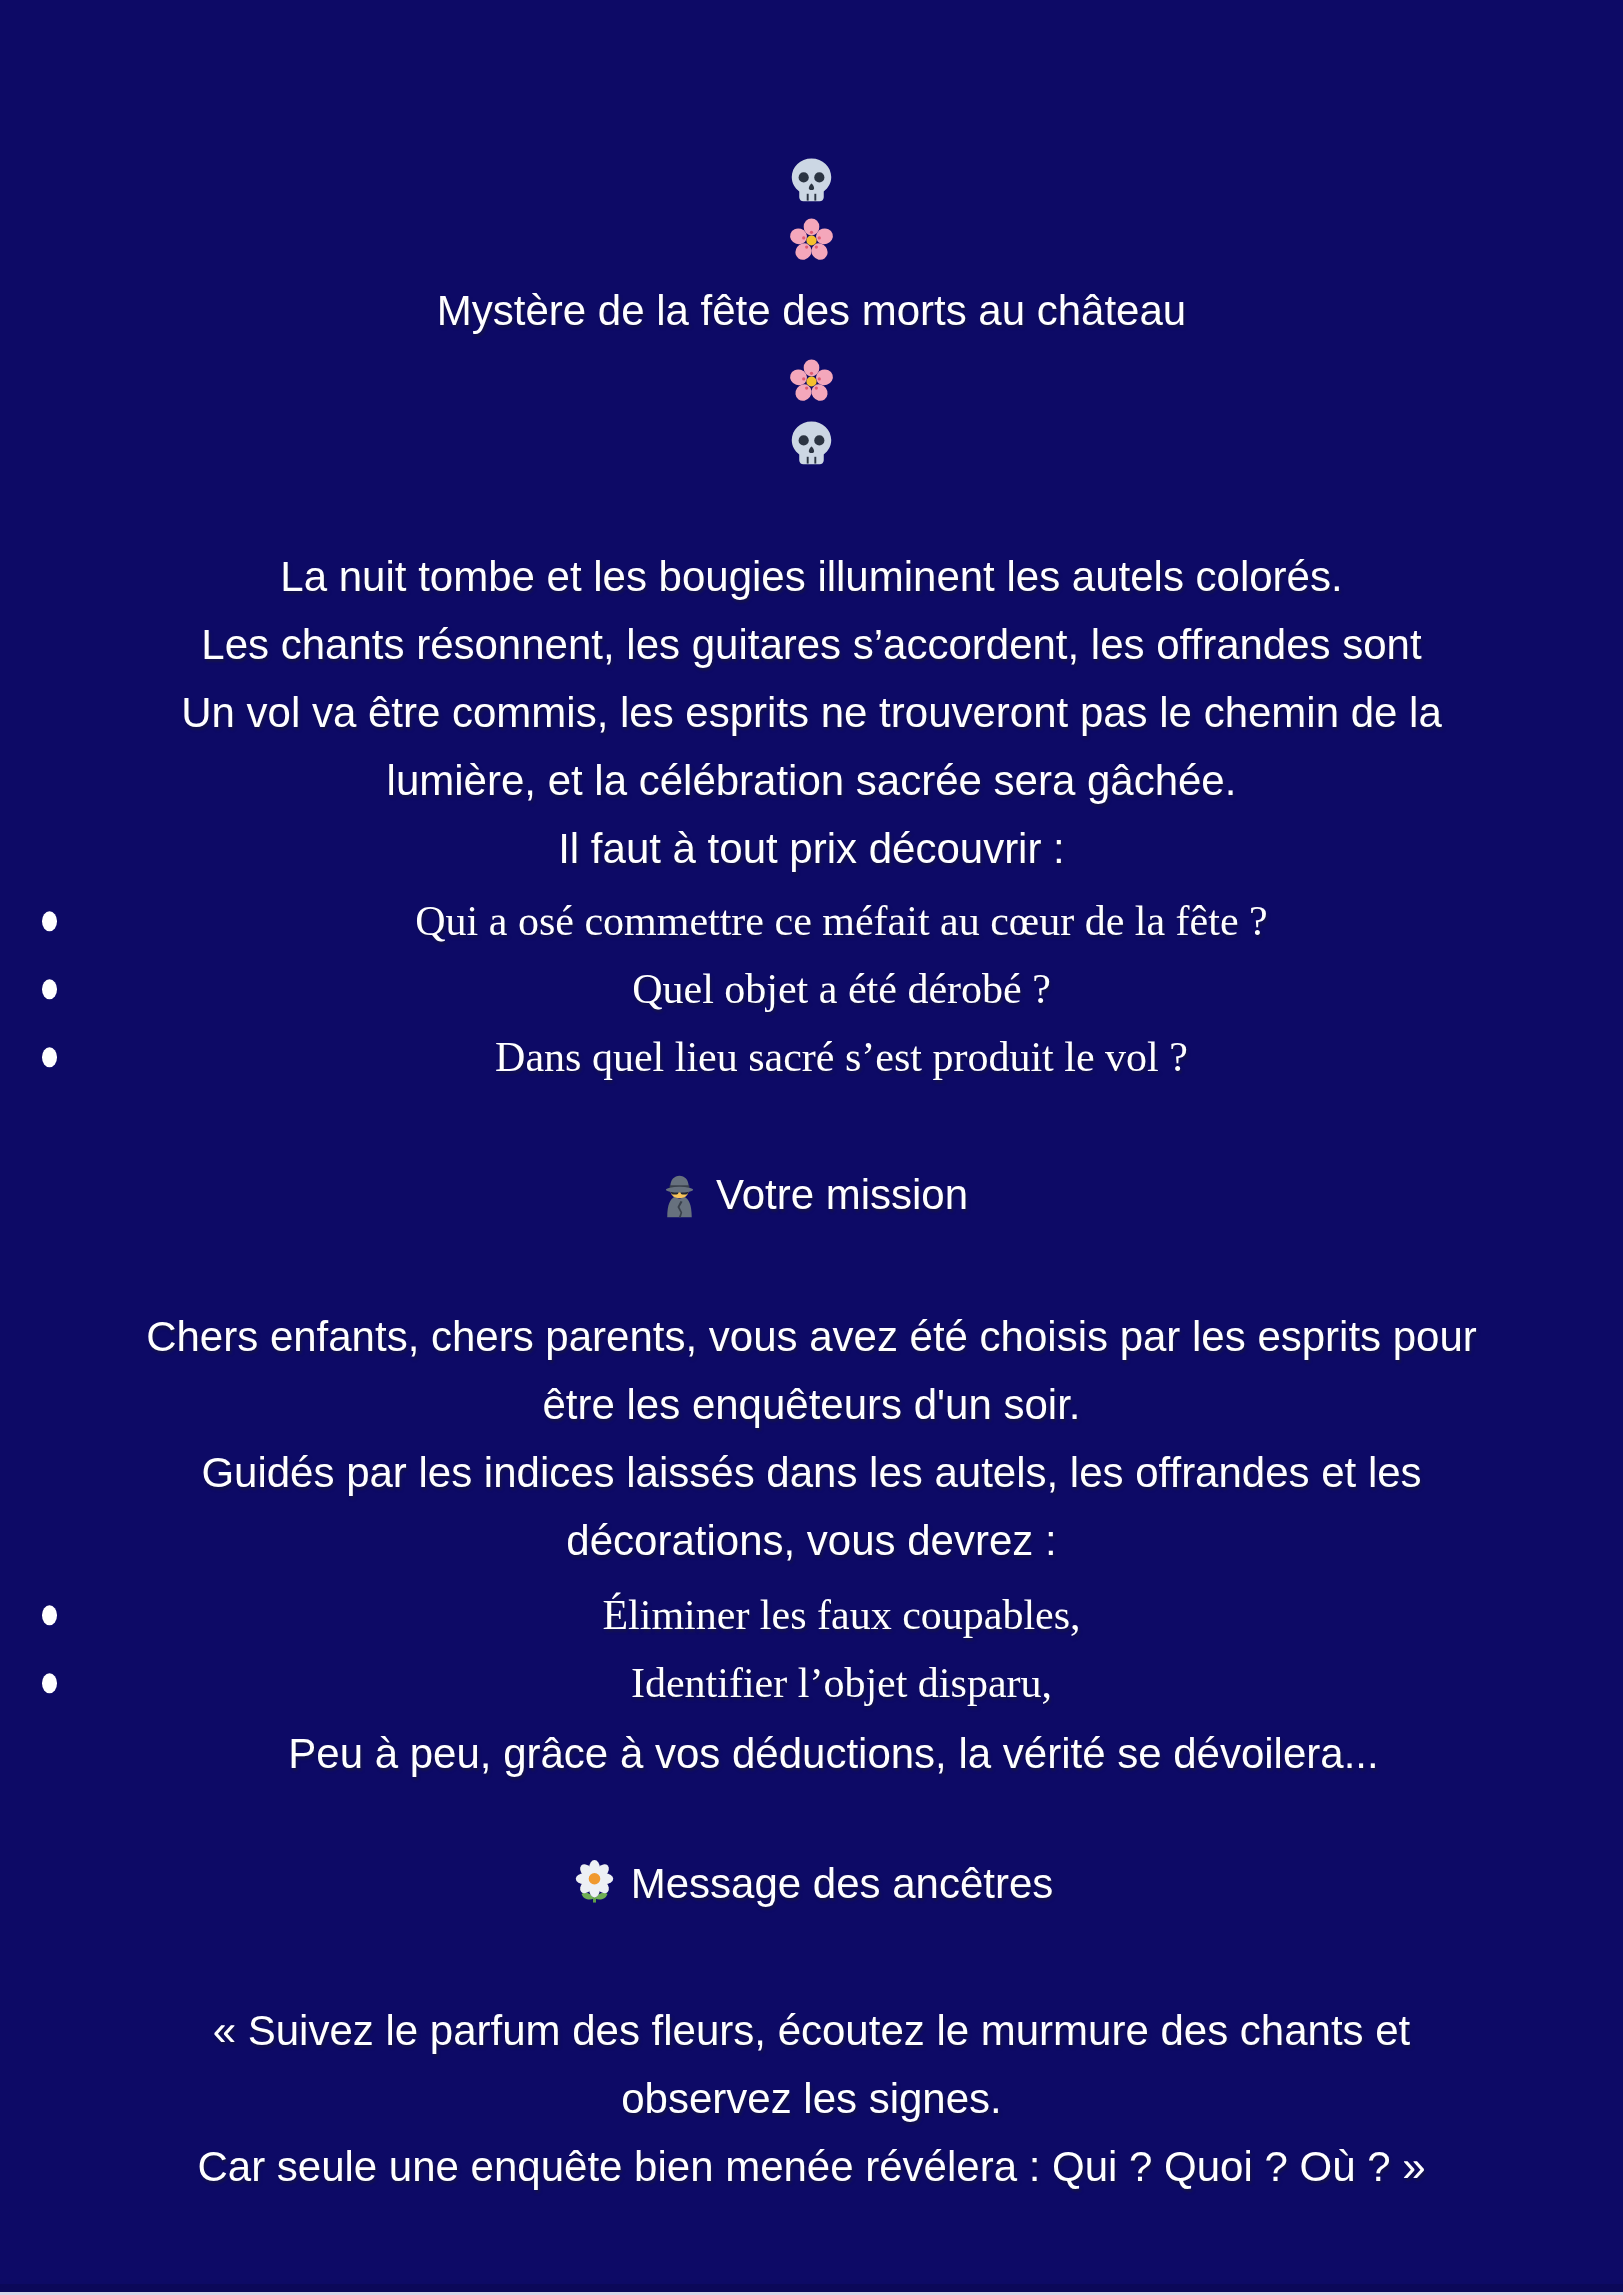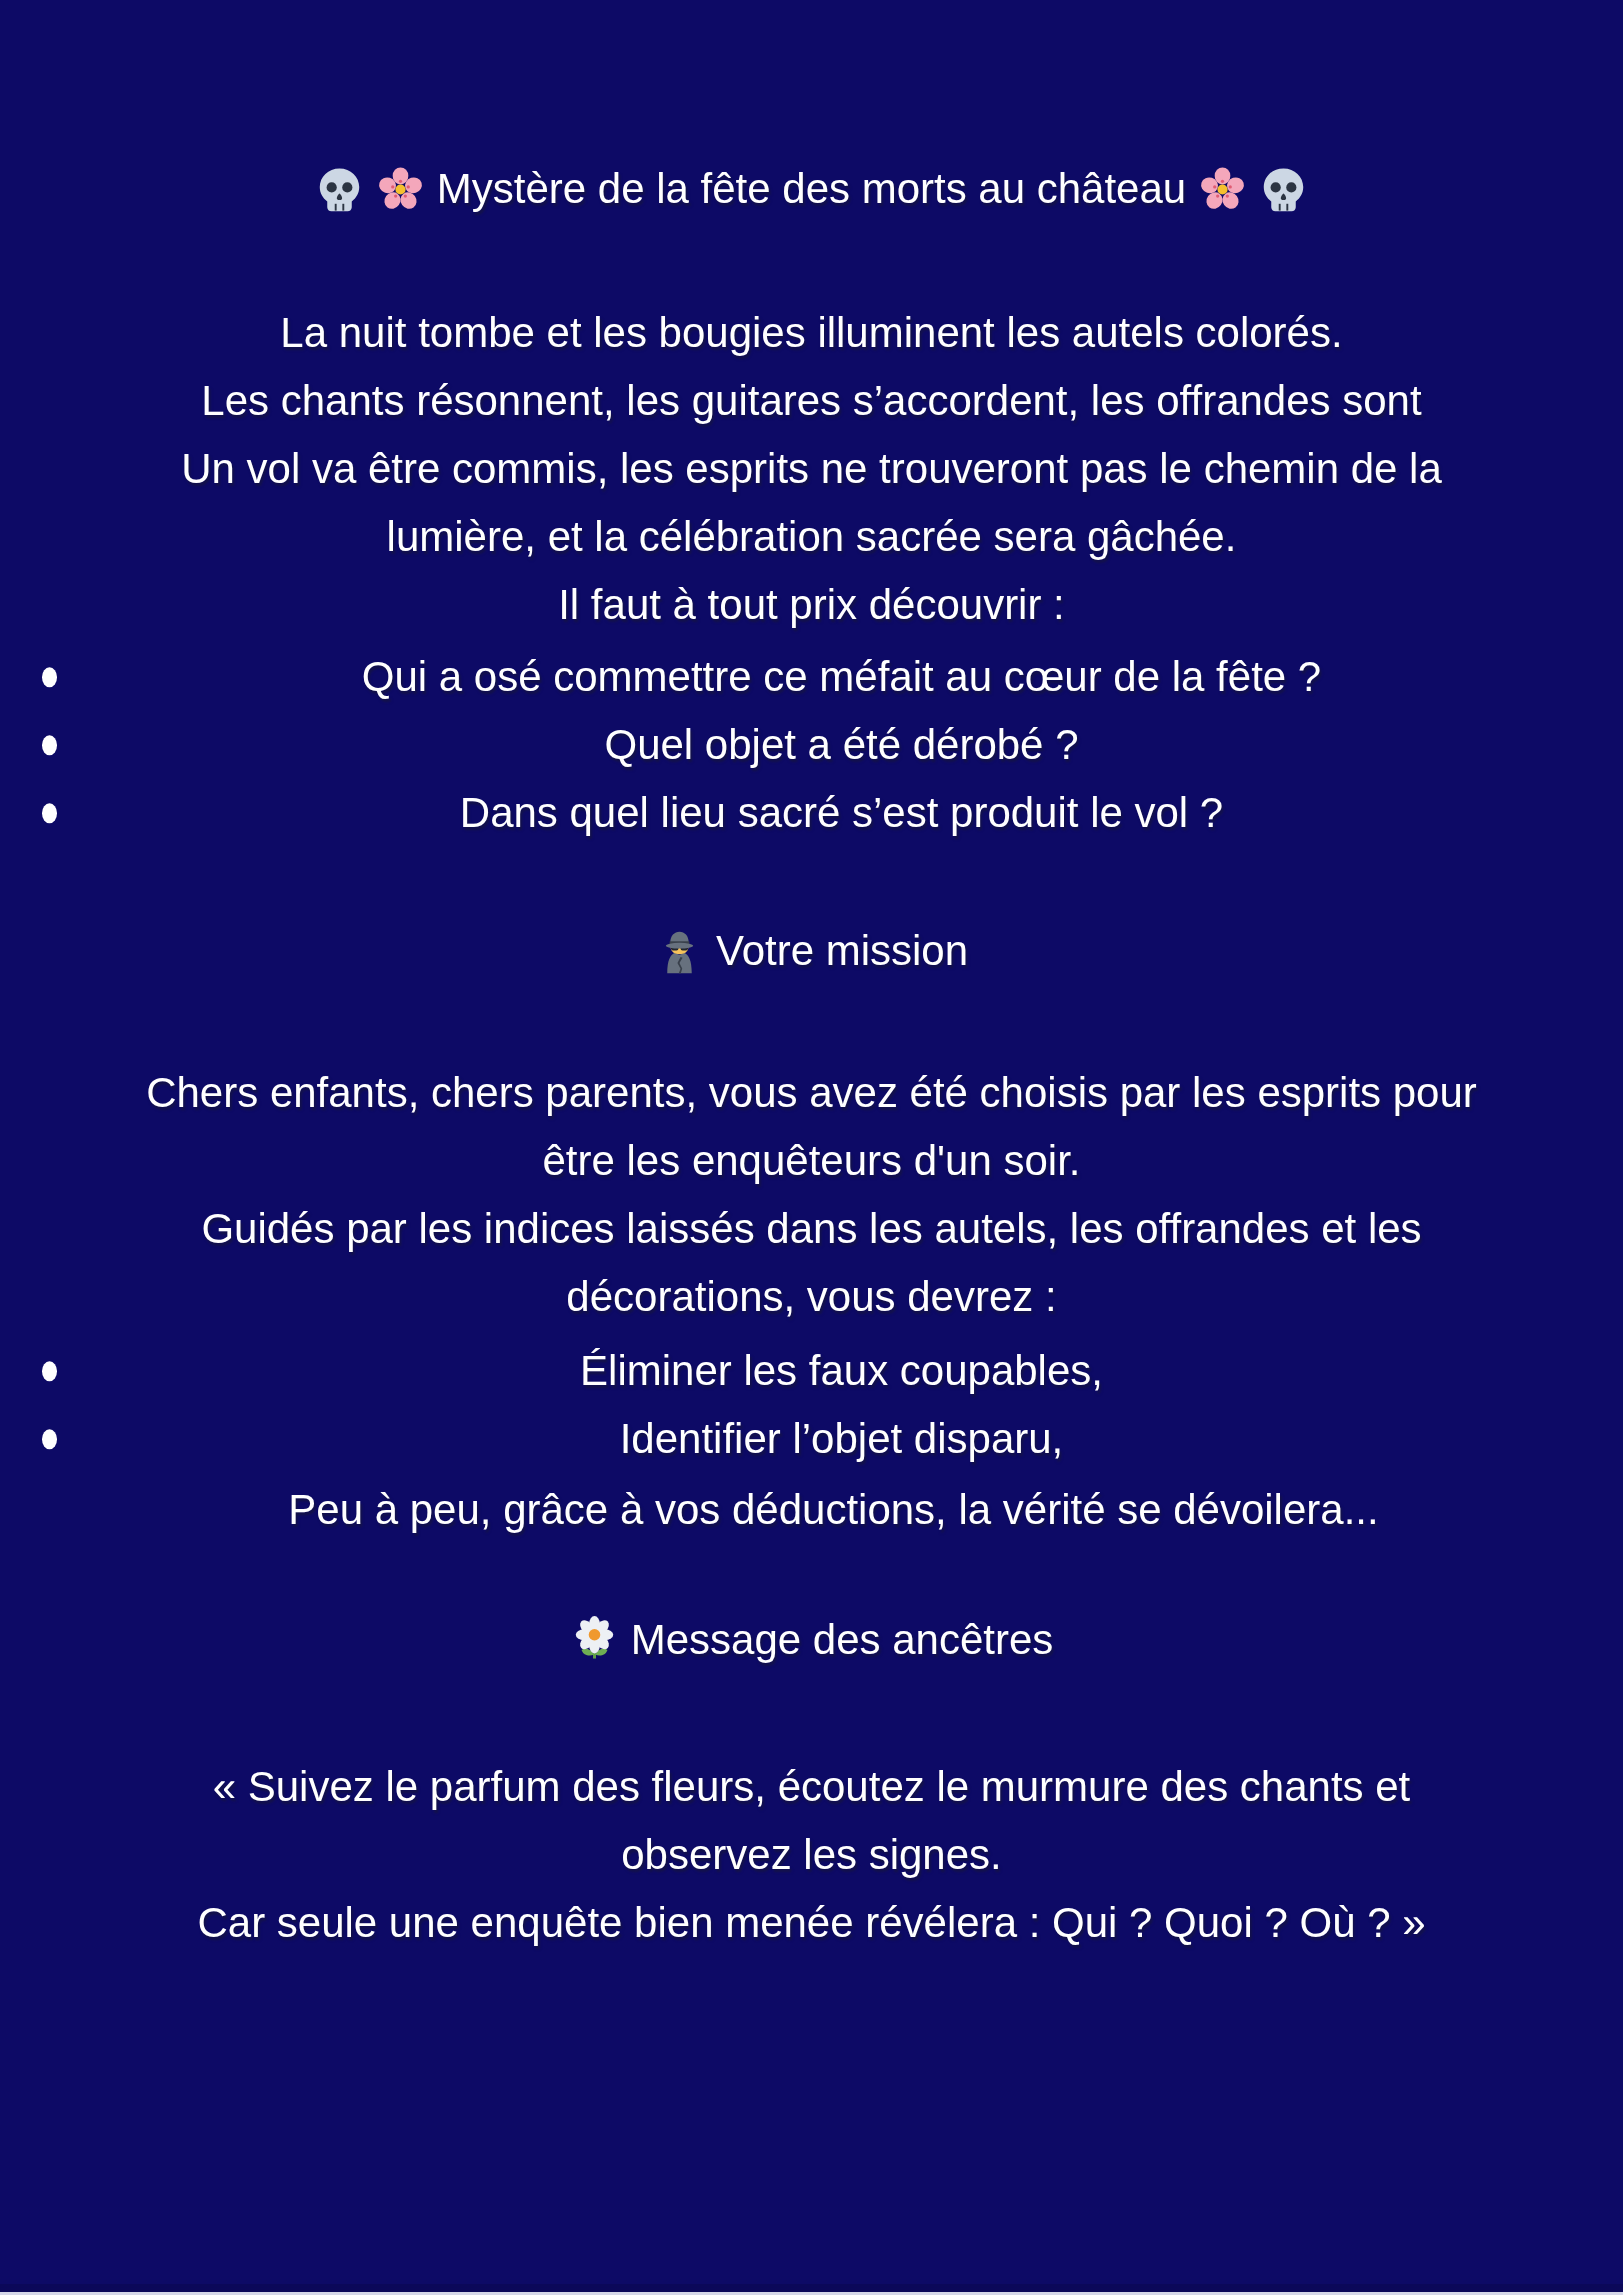--- a/index.html
+++ b/index.html
@@ -24,37 +24,38 @@
     white-space: nowrap;
     text-shadow: 1.7px 2.5px 2.5px rgba(25, 25, 45, 0.55);
   }
   .title-row, .heading-row {
     display: flex;
     justify-content: center;
     align-items: center;
     gap: 12px;
     text-shadow: 1.7px 2.5px 2.5px rgba(25, 25, 45, 0.55);
   }
-  .title-row { margin-top: 155px; }
+  .title-row { margin-top: 155px; flex-direction: column; }
   .icon { display: inline-flex; }
   .icon svg { display: block; }
   .para { margin: 0; padding: 0; }
   .para-intro { margin-top: 76px; }
   .bullet-list {
     list-style: none;
     margin: 0; padding: 0;
   }
   .bullet-list-intro { margin-top: 4.2px; }
   .bullet-list-mission { margin-top: 6px; }
   .bullet-item {
     position: relative;
     padding-left: 60px;
     text-align: center;
     white-space: nowrap;
     text-shadow: 1.7px 2.5px 2.5px rgba(25, 25, 45, 0.55);
+    font-family: Liberation Serif, serif;
   }
   .bullet-dot {
     position: absolute;
     left: 42px;
     top: 50%;
     transform: translateY(-50%);
     width: 15px;
     height: 19.4px;
     border-radius: 50%;
     background: #ffffff;

